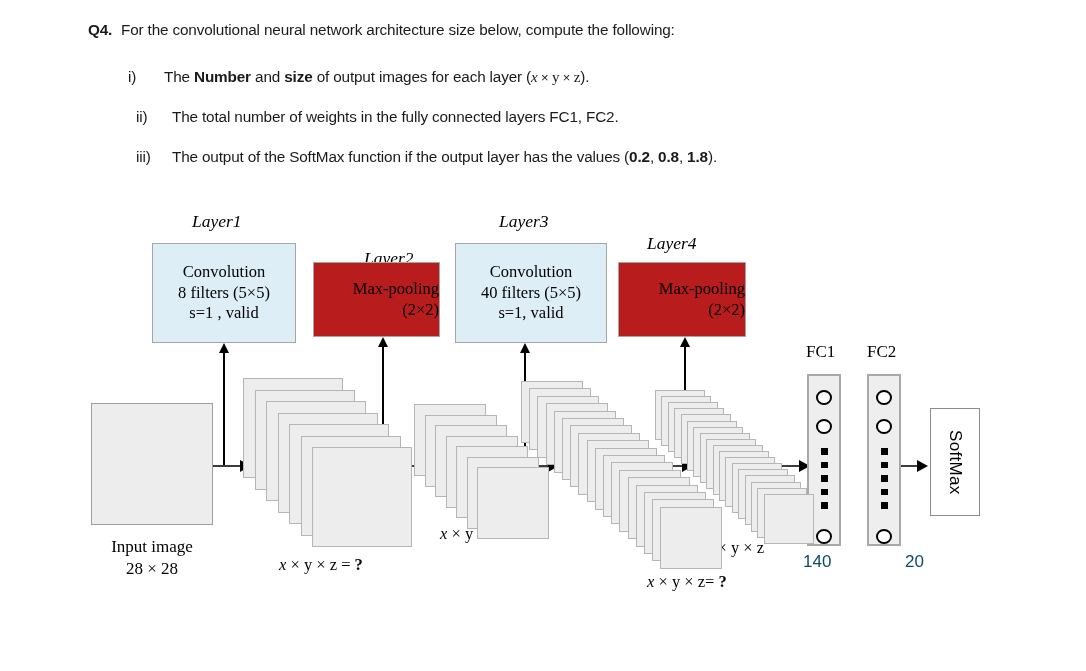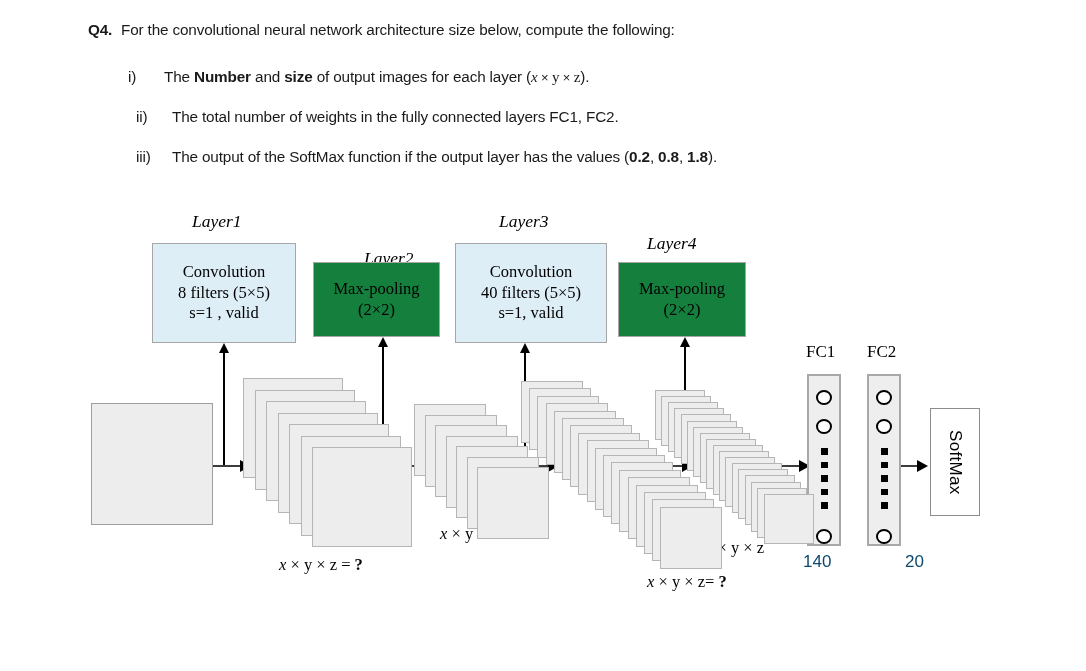--- a/index.html
+++ b/index.html
@@ -82,21 +82,21 @@
     align-items: center;
     justify-content: center;
     font-family: "Liberation Serif", serif;
     font-size: 16.5px;
     line-height: 1.24;
     text-align: center;
     color: #000;
   }
   .layer-box .ln { white-space: nowrap; display: block; }
   .box-conv { background: #ddeef7; }
-  .box-pool { background: #15803d; }
+  .box-pool { background: #b91c1c; align-items: flex-end; }
 
   
   .v-arrow {
     position: absolute;
     width: 2px;
     background: #000;
   }
   .v-arrow::before {
     content: "";
     position: absolute;
@@ -266,20 +266,22 @@
     <span class="ln">(2×2)</span>
   </div>
 
   <div class="v-arrow" style="left:223px; top:352px; height:114px;"></div>
   <div class="v-arrow" style="left:382px; top:346px; height:120px;"></div>
   <div class="v-arrow" style="left:524px; top:352px; height:114px;"></div>
   <div class="v-arrow" style="left:684px; top:346px; height:120px;"></div>
 
   <div id="input-image" style="left:91px; top:403px; width:122px; height:122px;"></div>
   <div class="caption c2" style="left:61px; top:536px; width:182px;">
+    <div>Input image</div>
+    <div>28 × 28</div>
   </div>
 
   <div class="h-arrow" style="left:213px; top:465px; width:28px;"></div>
   <div class="h-arrow" style="left:388px; top:465px; width:28px;"></div>
   <div class="h-arrow" style="left:521px; top:465px; width:28px;"></div>
   <div class="h-arrow" style="left:655px; top:465px; width:28px;"></div>
   <div class="h-arrow" style="left:762px; top:465px; width:38px;"></div>
   <div class="h-arrow" style="left:892px; top:465px; width:26px;"></div>
 
   <div class="stack" id="stack-1" style="left: 0px; top: 0px;">

